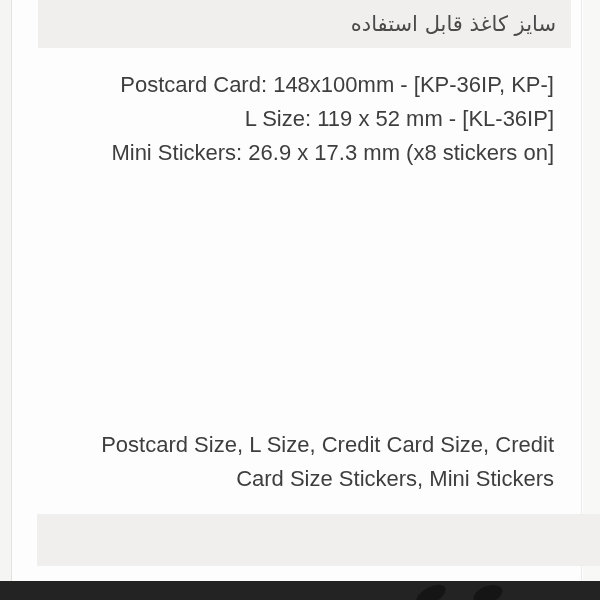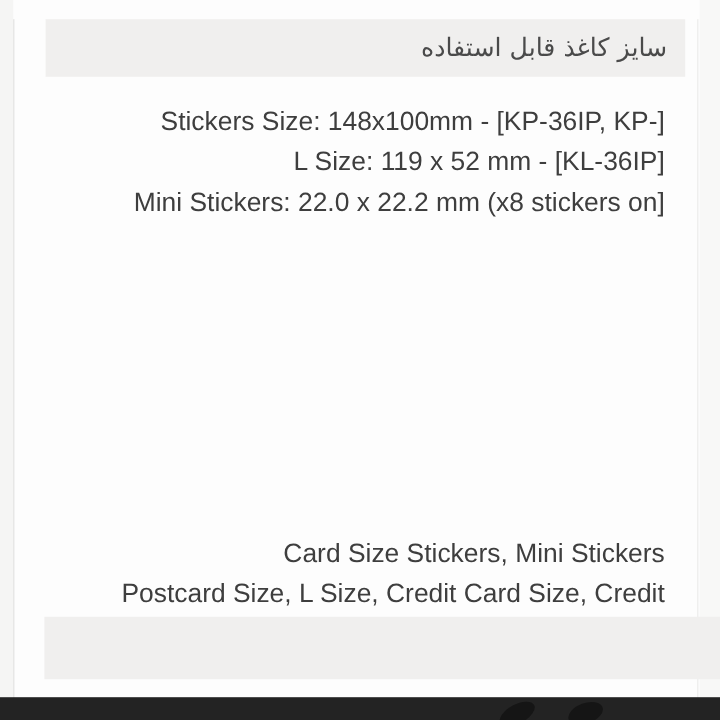--- a/index.html
+++ b/index.html
@@ -31,21 +31,20 @@
   }
   
   .card {
     position: absolute;
     left: 11px; top: 0;
     width: 571px; height: 581px;
     background: #fdfdfd;
     border-left: 1px solid #e2e2e0;
     border-right: 1px solid #ececea;
     box-sizing: border-box;
-    margin-top: 16px;
   }
   
   .sec-header {
     position: absolute;
     left: 26px;
     width: 533px;
     height: 48px;
     background: #f0efee;
     direction: rtl;
     text-align: right;
@@ -108,29 +107,29 @@
   <div class="gutter-left"></div>
   <div class="gutter-right"></div>
 
   <div class="card">
 
     <div class="sec-header h1">
       <span>سایز کاغذ قابل استفاده</span>
     </div>
 
     <div class="spec-block b1">
-      <div class="spec-line">Stickers Size: 148x100mm - [KP-36IP, KP-]</div>
+      <div class="spec-line">Postcard Card: 148x100mm - [KP-36IP, KP-]</div>
       <div class="spec-line">L Size: 119 x 52 mm - [KL-36IP]</div>
-      <div class="spec-line">Mini Stickers: 22.0 x 22.2 mm (x8 stickers on]</div>
+      <div class="spec-line">Mini Stickers: 26.9 x 17.3 mm (x8 stickers on]</div>
     </div>
 
 
     <div class="spec-block b2">
+      <div class="spec-line">Postcard Size, L Size, Credit Card Size, Credit</div>
       <div class="spec-line">Card Size Stickers, Mini Stickers</div>
-      <div class="spec-line">Postcard Size, L Size, Credit Card Size, Credit</div>
     </div>
 
   </div>
 
   <div class="bottom-section-bar"></div>
 
   <div class="black-bar">
     <div class="smudge s1"></div>
     <div class="smudge s2"></div>
   </div>

